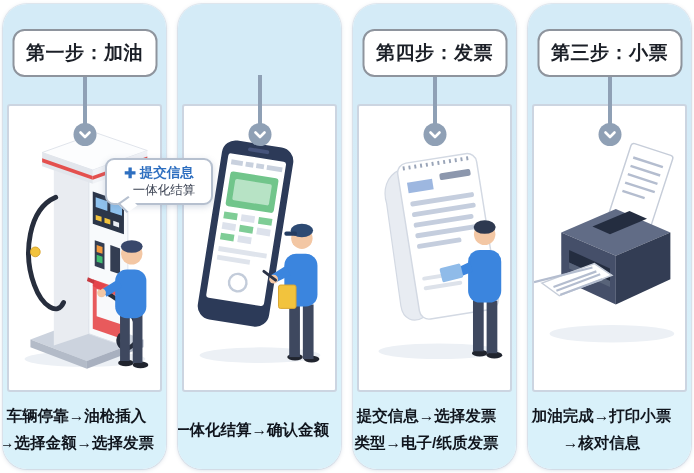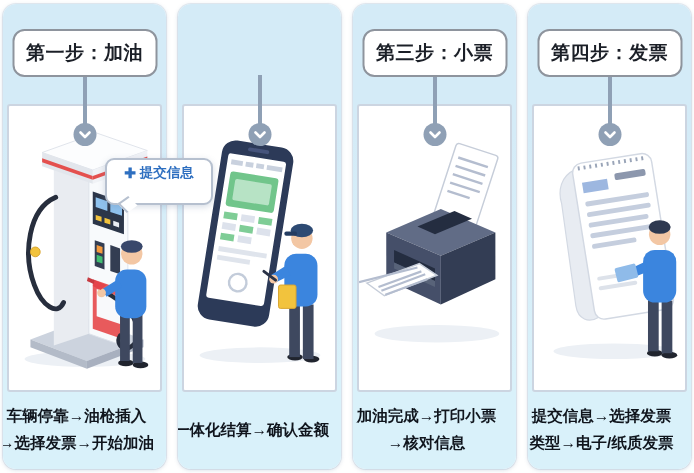--- a/index.html
+++ b/index.html
@@ -10,21 +10,21 @@
     position:relative;
     overflow:hidden;
   }
   .stage { position:absolute; inset:0; }
   .cards {
     position:absolute; left:3px; top:4px; width:688px; height:465px;
     display:flex; gap:12px;
   }
   .card {
     position:relative; width:166px; height:465px;
-    border-radius:13px;
+    border-radius:24px;
     background:linear-gradient(180deg,#d4ebf7 0%, #d4ebf7 28%, #d9f1fa 80%);
     box-shadow:0 1px 4px rgba(110,135,165,0.30), 0 0 0 1px rgba(175,195,215,0.28);
     overflow:hidden;
   }
   .badge {
     position:absolute; top:25px; left:50%; transform:translateX(-50%);
     width:145px; height:48px;
     background:#ffffff;
     border:2px solid #8e949d;
     border-radius:12px;
@@ -146,21 +146,21 @@
         </svg>
       </div>
       <div class="connector-line"></div>
       <div class="connector-circle">
         <svg width="23" height="23" viewBox="0 0 23 23">
             <polyline points="7,9.5 11.5,14 16,9.5" fill="none" stroke="#ffffff" stroke-width="2.6" stroke-linecap="round" stroke-linejoin="round"></polyline>
           </svg>
       </div>
       <div class="caption">
         <div>车辆停靠→油枪插入</div>
-        <div>→选择发票→开始加油</div>
+        <div>→选择金额→选择发票</div>
       </div>
     </div>
 
     <div class="card">
       <div class="panel">
         <svg viewBox="0 0 155 288">
           <ellipse cx="78" cy="254" rx="62" ry="8" fill="#ecf0f5"></ellipse>
 
           <g transform="rotate(9 62 130)">
             <rect x="26" y="36" width="74" height="186" rx="14" fill="#2c3a58"></rect>
@@ -205,63 +205,20 @@
             <polyline points="7,9.5 11.5,14 16,9.5" fill="none" stroke="#ffffff" stroke-width="2.6" stroke-linecap="round" stroke-linejoin="round"></polyline>
           </svg>
       </div>
       <div class="caption">
         <div>一体化结算→确认金额</div>
       </div>
     </div>
 
     <div class="card">
       <div class="badge">
-        <span>第三步：小票</span>
-      </div>
-      <div class="panel">
-        <svg viewBox="0 0 155 288">
-          <ellipse cx="80" cy="232" rx="64" ry="9" fill="#ecf0f5"></ellipse>
-
-          <g transform="rotate(18 105 90)">
-            <rect x="84" y="40" width="45" height="80" rx="3" fill="#ffffff" stroke="#c6cdd9" stroke-width="1.5"></rect>
-            <line x1="90" y1="54" x2="122" y2="54" stroke="#b4bdcf" stroke-width="2.5"></line>
-            <line x1="90" y1="63" x2="122" y2="63" stroke="#b4bdcf" stroke-width="2.5"></line>
-            <line x1="90" y1="72" x2="122" y2="72" stroke="#b4bdcf" stroke-width="2.5"></line>
-            <line x1="90" y1="81" x2="122" y2="81" stroke="#b4bdcf" stroke-width="2.5"></line>
-            <line x1="90" y1="90" x2="114" y2="90" stroke="#b4bdcf" stroke-width="2.5"></line>
-          </g>
-
-          <polygon points="28,128 84,104 140,128 84,152" fill="#616c86"></polygon>
-          <polygon points="60,122 98,106 116,114 78,130" fill="#242d40"></polygon>
-          <polygon points="28,128 28,176 84,202 84,152" fill="#454f69"></polygon>
-          <polygon points="84,152 84,202 140,176 140,128" fill="#333d54"></polygon>
-          <polygon points="36,146 78,165 78,178 36,159" fill="#242d40"></polygon>
-          <polygon points="36,159 78,178 78,184 36,165" fill="#586379"></polygon>
-
-          <polygon points="8,180 62,160 80,172 26,193" fill="#ffffff" stroke="#c6cdd9" stroke-width="1.5"></polygon>
-          <line x1="18,179" y1="179" x2="60" y2="164" stroke="#b4bdcf" stroke-width="2.2"></line>
-          <line x1="20" y1="184" x2="64" y2="168" stroke="#b4bdcf" stroke-width="2.2"></line>
-          <line x1="23" y1="188" x2="68" y2="171" stroke="#b4bdcf" stroke-width="2.2"></line>
-          <line x1="27" y1="192" x2="70" y2="176" stroke="#b4bdcf" stroke-width="2.2"></line>
-        </svg>
-      </div>
-      <div class="connector-line"></div>
-      <div class="connector-circle">
-        <svg width="23" height="23" viewBox="0 0 23 23">
-            <polyline points="7,9.5 11.5,14 16,9.5" fill="none" stroke="#ffffff" stroke-width="2.6" stroke-linecap="round" stroke-linejoin="round"></polyline>
-          </svg>
-      </div>
-      <div class="caption">
-        <div>加油完成→打印小票</div>
-        <div>→核对信息</div>
-      </div>
-    </div>
-
-    <div class="card">
-      <div class="badge">
         <span>第四步：发票</span>
       </div>
       <div class="panel">
         <svg viewBox="0 0 155 288">
           <ellipse cx="82" cy="250" rx="62" ry="8" fill="#ecf0f5"></ellipse>
 
           <g transform="rotate(-9 85 130)">
             <path d="M 52,58 C 38,62 32,76 34,90 L 32,196 C 32,210 42,216 54,211 L 56,62 Z" fill="#e8ecf2" stroke="#d3d9e3" stroke-width="1.2"></path>
             <rect x="50" y="52" width="82" height="162" rx="10" fill="#ffffff" stroke="#d3d9e3" stroke-width="1.5"></rect>
             <line x1="56" y1="57" x2="126" y2="57" stroke="#9aa5b8" stroke-width="4" stroke-dasharray="2 4"></line>
@@ -293,22 +250,66 @@
         <svg width="23" height="23" viewBox="0 0 23 23">
             <polyline points="7,9.5 11.5,14 16,9.5" fill="none" stroke="#ffffff" stroke-width="2.6" stroke-linecap="round" stroke-linejoin="round"></polyline>
           </svg>
       </div>
       <div class="caption">
         <div>提交信息→选择发票</div>
         <div>类型→电子/纸质发票</div>
       </div>
     </div>
 
+    <div class="card">
+      <div class="badge">
+        <span>第三步：小票</span>
+      </div>
+      <div class="panel">
+        <svg viewBox="0 0 155 288">
+          <ellipse cx="80" cy="232" rx="64" ry="9" fill="#ecf0f5"></ellipse>
+
+          <g transform="rotate(18 105 90)">
+            <rect x="84" y="40" width="45" height="80" rx="3" fill="#ffffff" stroke="#c6cdd9" stroke-width="1.5"></rect>
+            <line x1="90" y1="54" x2="122" y2="54" stroke="#b4bdcf" stroke-width="2.5"></line>
+            <line x1="90" y1="63" x2="122" y2="63" stroke="#b4bdcf" stroke-width="2.5"></line>
+            <line x1="90" y1="72" x2="122" y2="72" stroke="#b4bdcf" stroke-width="2.5"></line>
+            <line x1="90" y1="81" x2="122" y2="81" stroke="#b4bdcf" stroke-width="2.5"></line>
+            <line x1="90" y1="90" x2="114" y2="90" stroke="#b4bdcf" stroke-width="2.5"></line>
+          </g>
+
+          <polygon points="28,128 84,104 140,128 84,152" fill="#616c86"></polygon>
+          <polygon points="60,122 98,106 116,114 78,130" fill="#242d40"></polygon>
+          <polygon points="28,128 28,176 84,202 84,152" fill="#454f69"></polygon>
+          <polygon points="84,152 84,202 140,176 140,128" fill="#333d54"></polygon>
+          <polygon points="36,146 78,165 78,178 36,159" fill="#242d40"></polygon>
+          <polygon points="36,159 78,178 78,184 36,165" fill="#586379"></polygon>
+
+          <polygon points="8,180 62,160 80,172 26,193" fill="#ffffff" stroke="#c6cdd9" stroke-width="1.5"></polygon>
+          <line x1="18,179" y1="179" x2="60" y2="164" stroke="#b4bdcf" stroke-width="2.2"></line>
+          <line x1="20" y1="184" x2="64" y2="168" stroke="#b4bdcf" stroke-width="2.2"></line>
+          <line x1="23" y1="188" x2="68" y2="171" stroke="#b4bdcf" stroke-width="2.2"></line>
+          <line x1="27" y1="192" x2="70" y2="176" stroke="#b4bdcf" stroke-width="2.2"></line>
+        </svg>
+      </div>
+      <div class="connector-line"></div>
+      <div class="connector-circle">
+        <svg width="23" height="23" viewBox="0 0 23 23">
+            <polyline points="7,9.5 11.5,14 16,9.5" fill="none" stroke="#ffffff" stroke-width="2.6" stroke-linecap="round" stroke-linejoin="round"></polyline>
+          </svg>
+      </div>
+      <div class="caption">
+        <div>加油完成→打印小票</div>
+        <div>→核对信息</div>
+      </div>
+    </div>
+
   </div>
 
   <div class="callout">
     <div class="callout-line1">
       <span class="callout-plus">✚</span>
       <span>提交信息</span>
     </div>
+    <div class="callout-line2">一体化结算</div>
     <div class="callout-tail"></div>
   </div>
 </div>
 
 </body></html>

